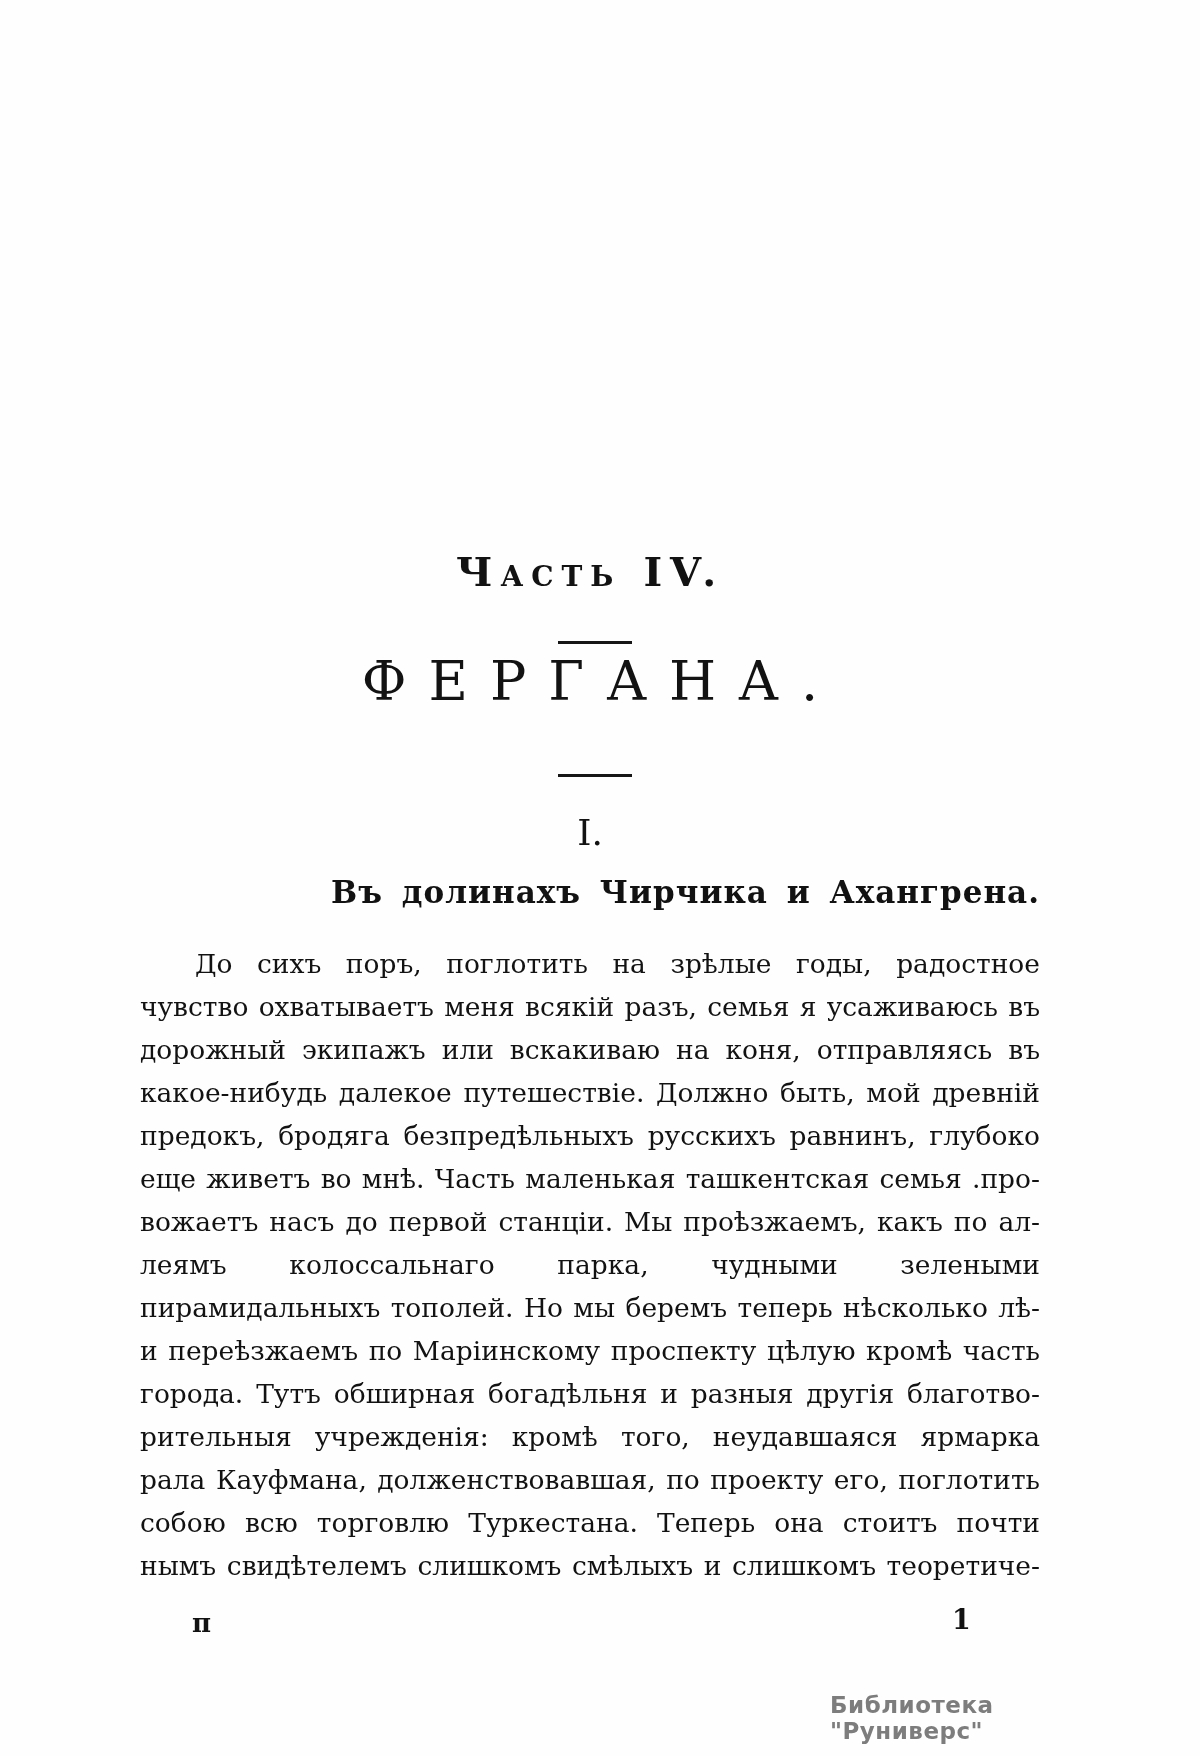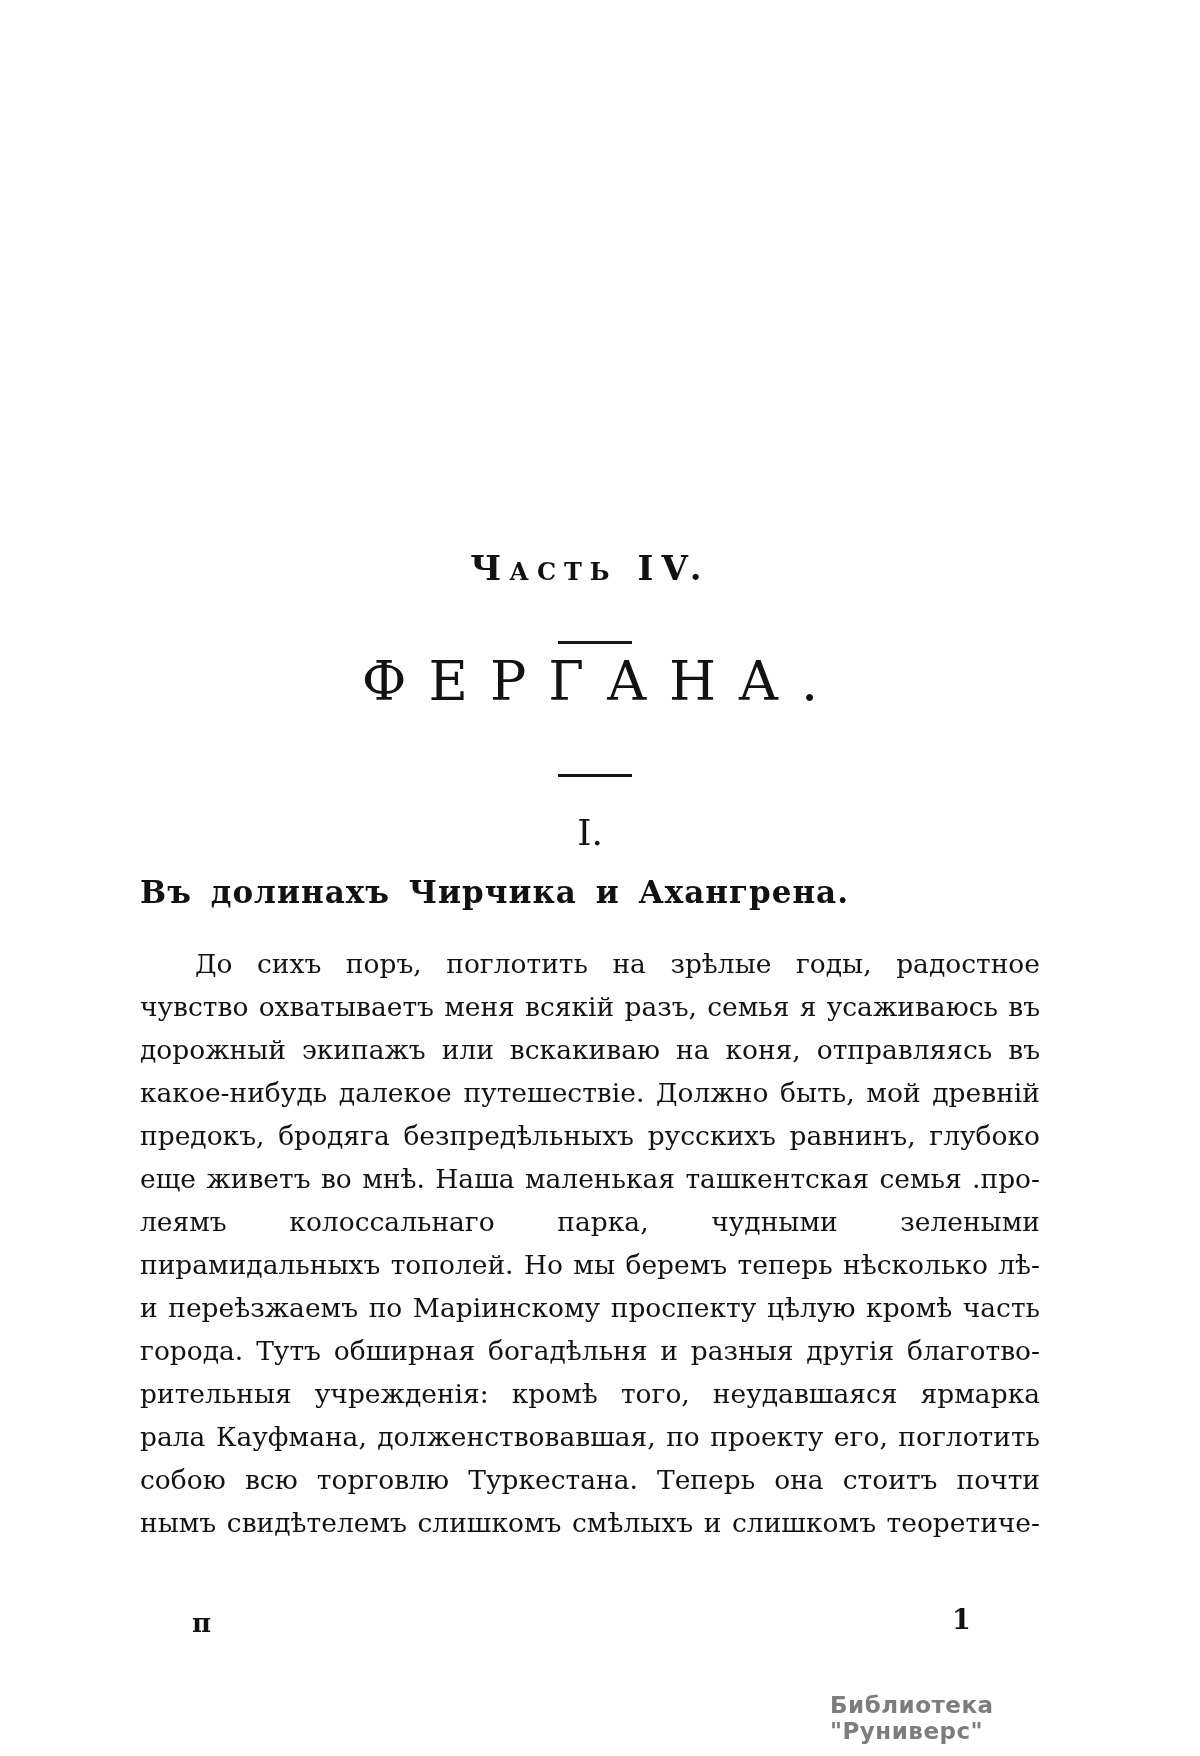--- a/index.html
+++ b/index.html
@@ -18,21 +18,21 @@
   }
   .text-column {
     position: absolute;
     left: 140px;
     width: 900px;
   }
   .part-heading {
     top: 548px;
     text-align: center;
     font-variant: small-caps;
-    font-size: 34px;
+    font-size: 40px;
     font-weight: bold;
     letter-spacing: 8px;
   }
   .rule {
     position: absolute;
     left: 558px;
     width: 74px;
     height: 3px;
     background: #161616;
   }
@@ -46,21 +46,21 @@
     padding-left: 22px; 
     box-sizing: border-box;
   }
   .chapter-number {
     top: 812px;
     text-align: center;
     font-size: 36px;
   }
   .chapter-subtitle {
     top: 874px;
-    text-align: left;
+    text-align: right;
     font-size: 31px;
     font-weight: bold;
     letter-spacing: 1px;
     word-spacing: 7px;
   }
   .body-text {
     top: 942px;
     font-size: 26.5px;
   }
   .body-line {
@@ -117,21 +117,22 @@
   <div class="text-column chapter-number">I.</div>
 
   <div class="text-column chapter-subtitle">Въ долинахъ Чирчика и Ахангрена.</div>
 
   <div class="text-column body-text">
       <div class="body-line first">До сихъ поръ, поглотить на зрѣлые годы, радостное дѣтское</div>
       <div class="body-line">чувство охватываетъ меня всякій разъ, семья я усаживаюсь въ</div>
       <div class="body-line">дорожный экипажъ или вскакиваю на коня, отправляясь въ</div>
       <div class="body-line">какое-нибудь далекое путешествіе. Должно быть, мой древній</div>
       <div class="body-line">предокъ, бродяга безпредѣльныхъ русскихъ равнинъ, глубоко</div>
-      <div class="body-line">еще живетъ во мнѣ. Наша маленькая ташкентская семья .про-</div>
+      <div class="body-line">еще живетъ во мнѣ. Часть маленькая ташкентская семья .про-</div>
+      <div class="body-line">вожаетъ насъ до первой станціи. Мы проѣзжаемъ, какъ по ал-</div>
       <div class="body-line">леямъ колоссальнаго парка, чудными зелеными перспективами</div>
       <div class="body-line">пирамидальныхъ тополей. Но мы беремъ теперь нѣсколько лѣ-</div>
       <div class="body-line">и переѣзжаемъ по Маріинскому проспекту цѣлую кромѣ часть</div>
       <div class="body-line">города. Тутъ обширная богадѣльня и разныя другія благотво-</div>
       <div class="body-line">рительныя учрежденія: кромѣ того, неудавшаяся ярмарка гене-</div>
       <div class="body-line">рала Кауфмана, долженствовавшая, по проекту его, поглотить</div>
       <div class="body-line">собою всю торговлю Туркестана. Теперь она стоитъ почти празд-</div>
       <div class="body-line">нымъ свидѣтелемъ слишкомъ смѣлыхъ и слишкомъ теоретиче-</div>
     </div>
 

